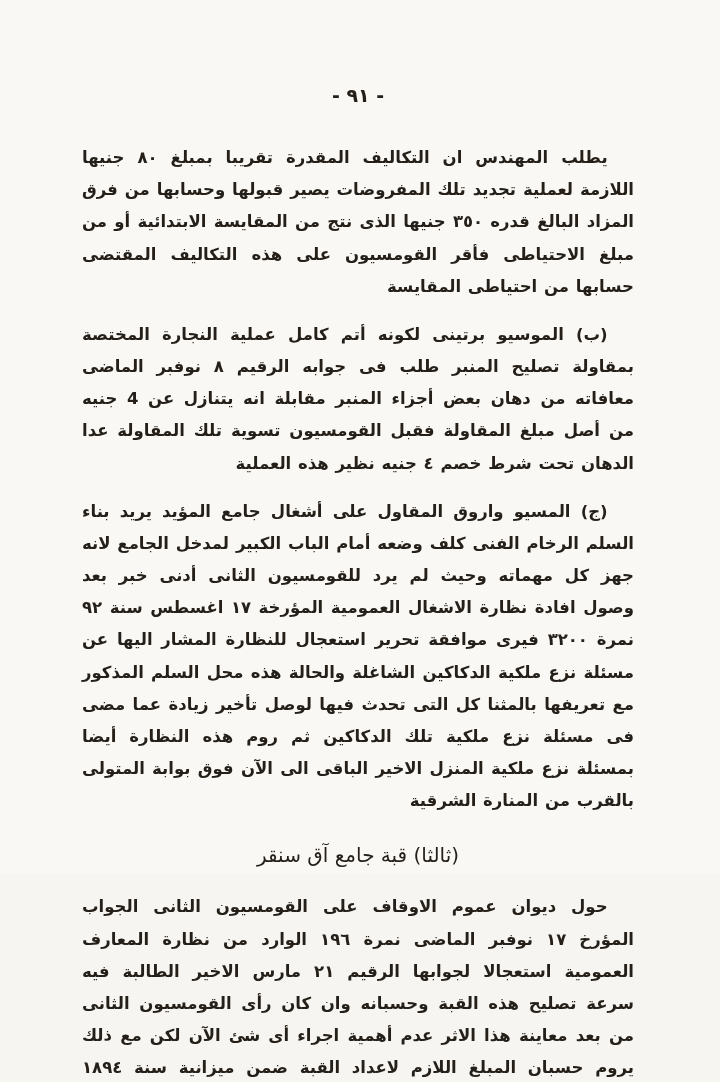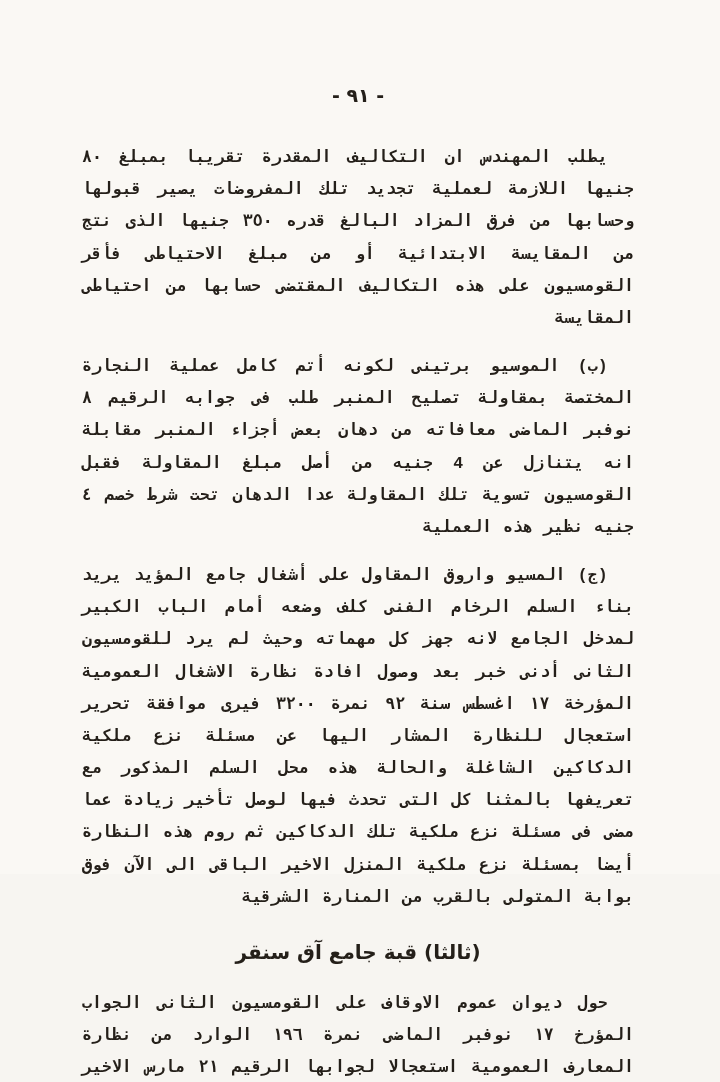--- a/index.html
+++ b/index.html
@@ -37,30 +37,29 @@
     direction: rtl;
     text-align: justify;
     text-align-last: right;
     font-size: 16.5px;
     line-height: 1.95;
     font-weight: 700;
     color: #241f19;
     margin: 0 0 16px 0;
     text-indent: 0;
     word-spacing: 1px;
-    font-family: Liberation Mono, monospace;
   }
   .para.indented {
     text-indent: 1.6em;
   }
   .heading {
     direction: rtl;
     text-align: center;
     font-size: 20px;
-    font-weight: 700;
+    font-weight: 400;
     color: #241f19;
     margin: 26px 0 24px 0;
   }
 </style>
 </head>
 <body>
 
 <div class="page">
 
   <div class="page-number">- ٩١ -</div>

